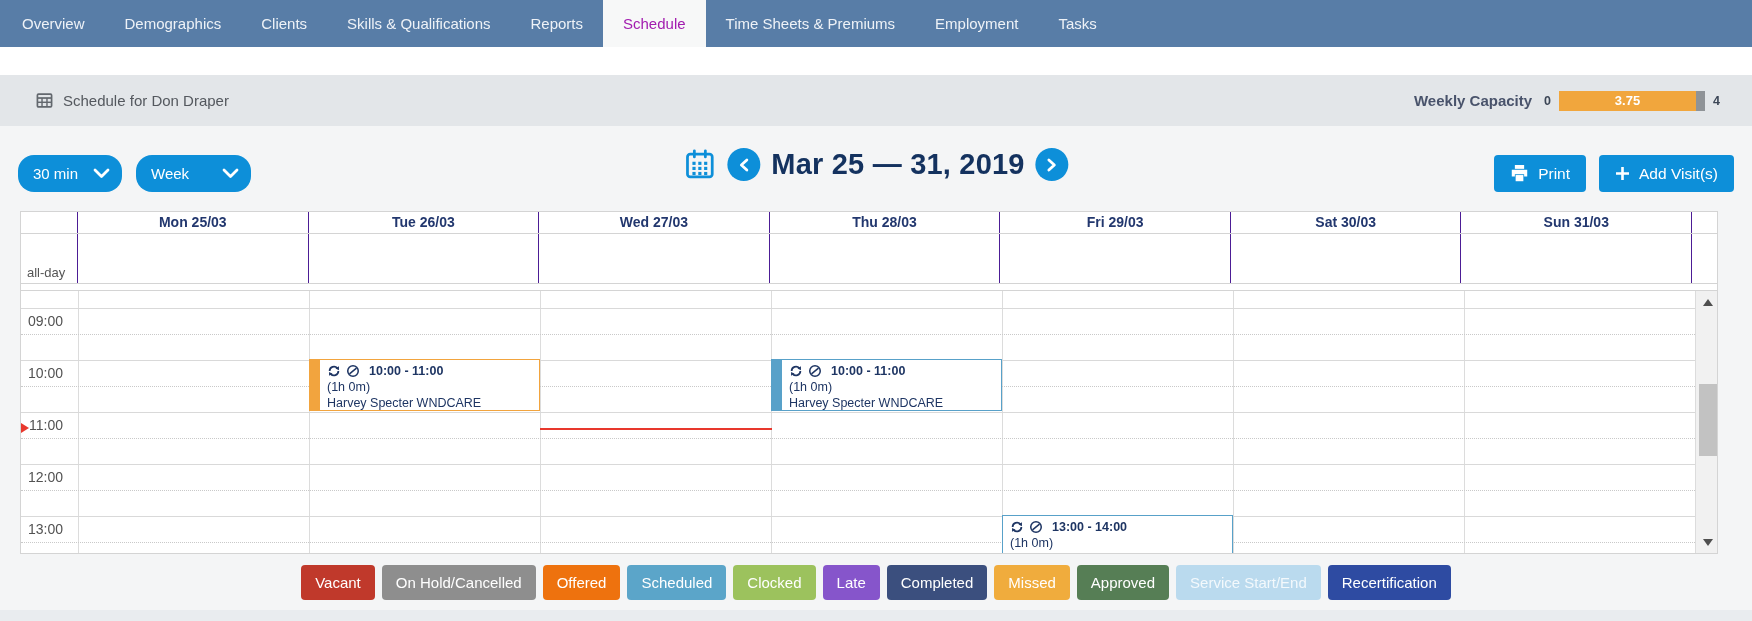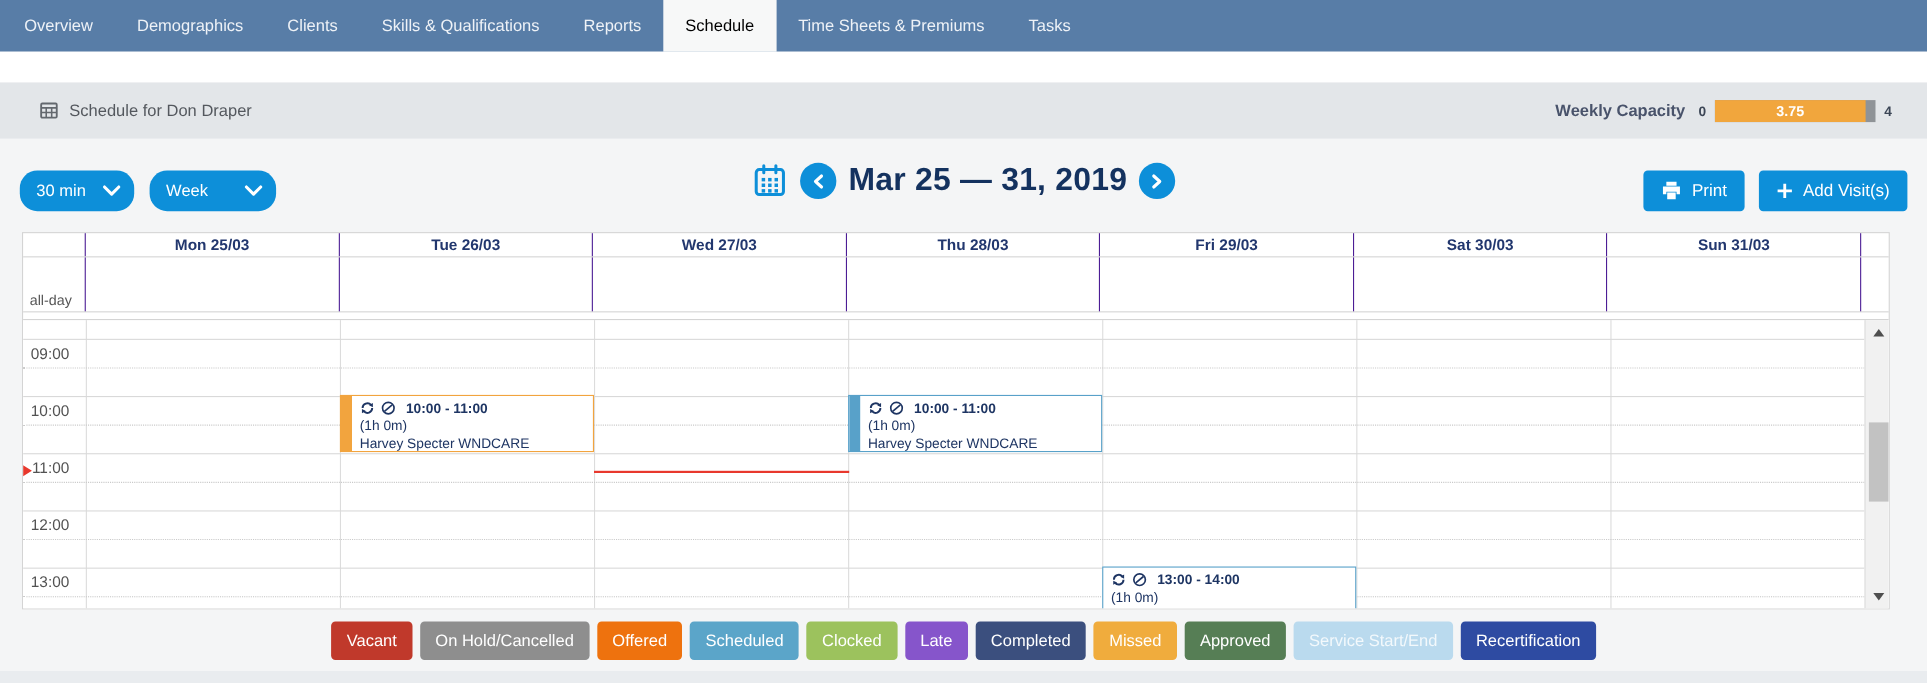--- a/index.html
+++ b/index.html
@@ -3,21 +3,21 @@
 <meta charset="utf-8">
 <style>
   * { margin:0; padding:0; box-sizing:border-box; }
   html,body { width:1752px; height:621px; }
   body { font-family:"Liberation Sans", sans-serif; background:#f4f5f6; position:relative; overflow:hidden; }
   .page { position:absolute; inset:0; width:1752px; height:621px; background:#f4f5f6; }
 
   
   .topnav { position:absolute; left:0; top:0; width:1752px; height:47px; background:#587da7; display:flex; align-items:stretch; padding-left:2px; }
   .tab { display:flex; align-items:center; padding:0 20px; color:#eef2f7; font-size:15px; cursor:pointer; white-space:nowrap; }
-  .tab.active { background:#f7f8f8; color:#000000; }
+  .tab.active { background:#f7f8f8; color:#a21caf; }
 
   .strip { position:absolute; left:0; top:47px; width:1752px; height:28px; background:#ffffff; }
 
   
   .band { position:absolute; left:0; top:75px; width:1752px; height:51px; background:#e3e6e9; display:flex; align-items:center; justify-content:space-between; padding:0 32px 0 36px; }
   .band-left { display:flex; align-items:center; gap:10px; }
   .band-title { font-size:15px; font-weight:normal; color:#54585e; }
   .cap { display:flex; align-items:center; gap:8px; }
   .cap-label { font-size:15px; font-weight:bold; color:#49536b; margin-right:4px; }
   .cap-minmax { font-size:12.5px; font-weight:bold; color:#3c4656; }
@@ -84,20 +84,21 @@
 <div class="page">
 
   <nav class="topnav">
     <div class="tab">Overview</div>
     <div class="tab">Demographics</div>
     <div class="tab">Clients</div>
     <div class="tab">Skills &amp; Qualifications</div>
     <div class="tab">Reports</div>
     <div class="tab active">Schedule</div>
     <div class="tab">Time Sheets &amp; Premiums</div>
+    <div class="tab">Employment</div>
     <div class="tab">Tasks</div>
   </nav>
 
   <div class="strip"></div>
 
   <div class="band">
     <div class="band-left">
       <span class="ev-ic">
         <svg width="17" height="17" viewBox="0 0 24 24">
             <rect x="2" y="3" width="20" height="18" rx="1.5" fill="none" stroke="#63686e" stroke-width="2.4"></rect>

